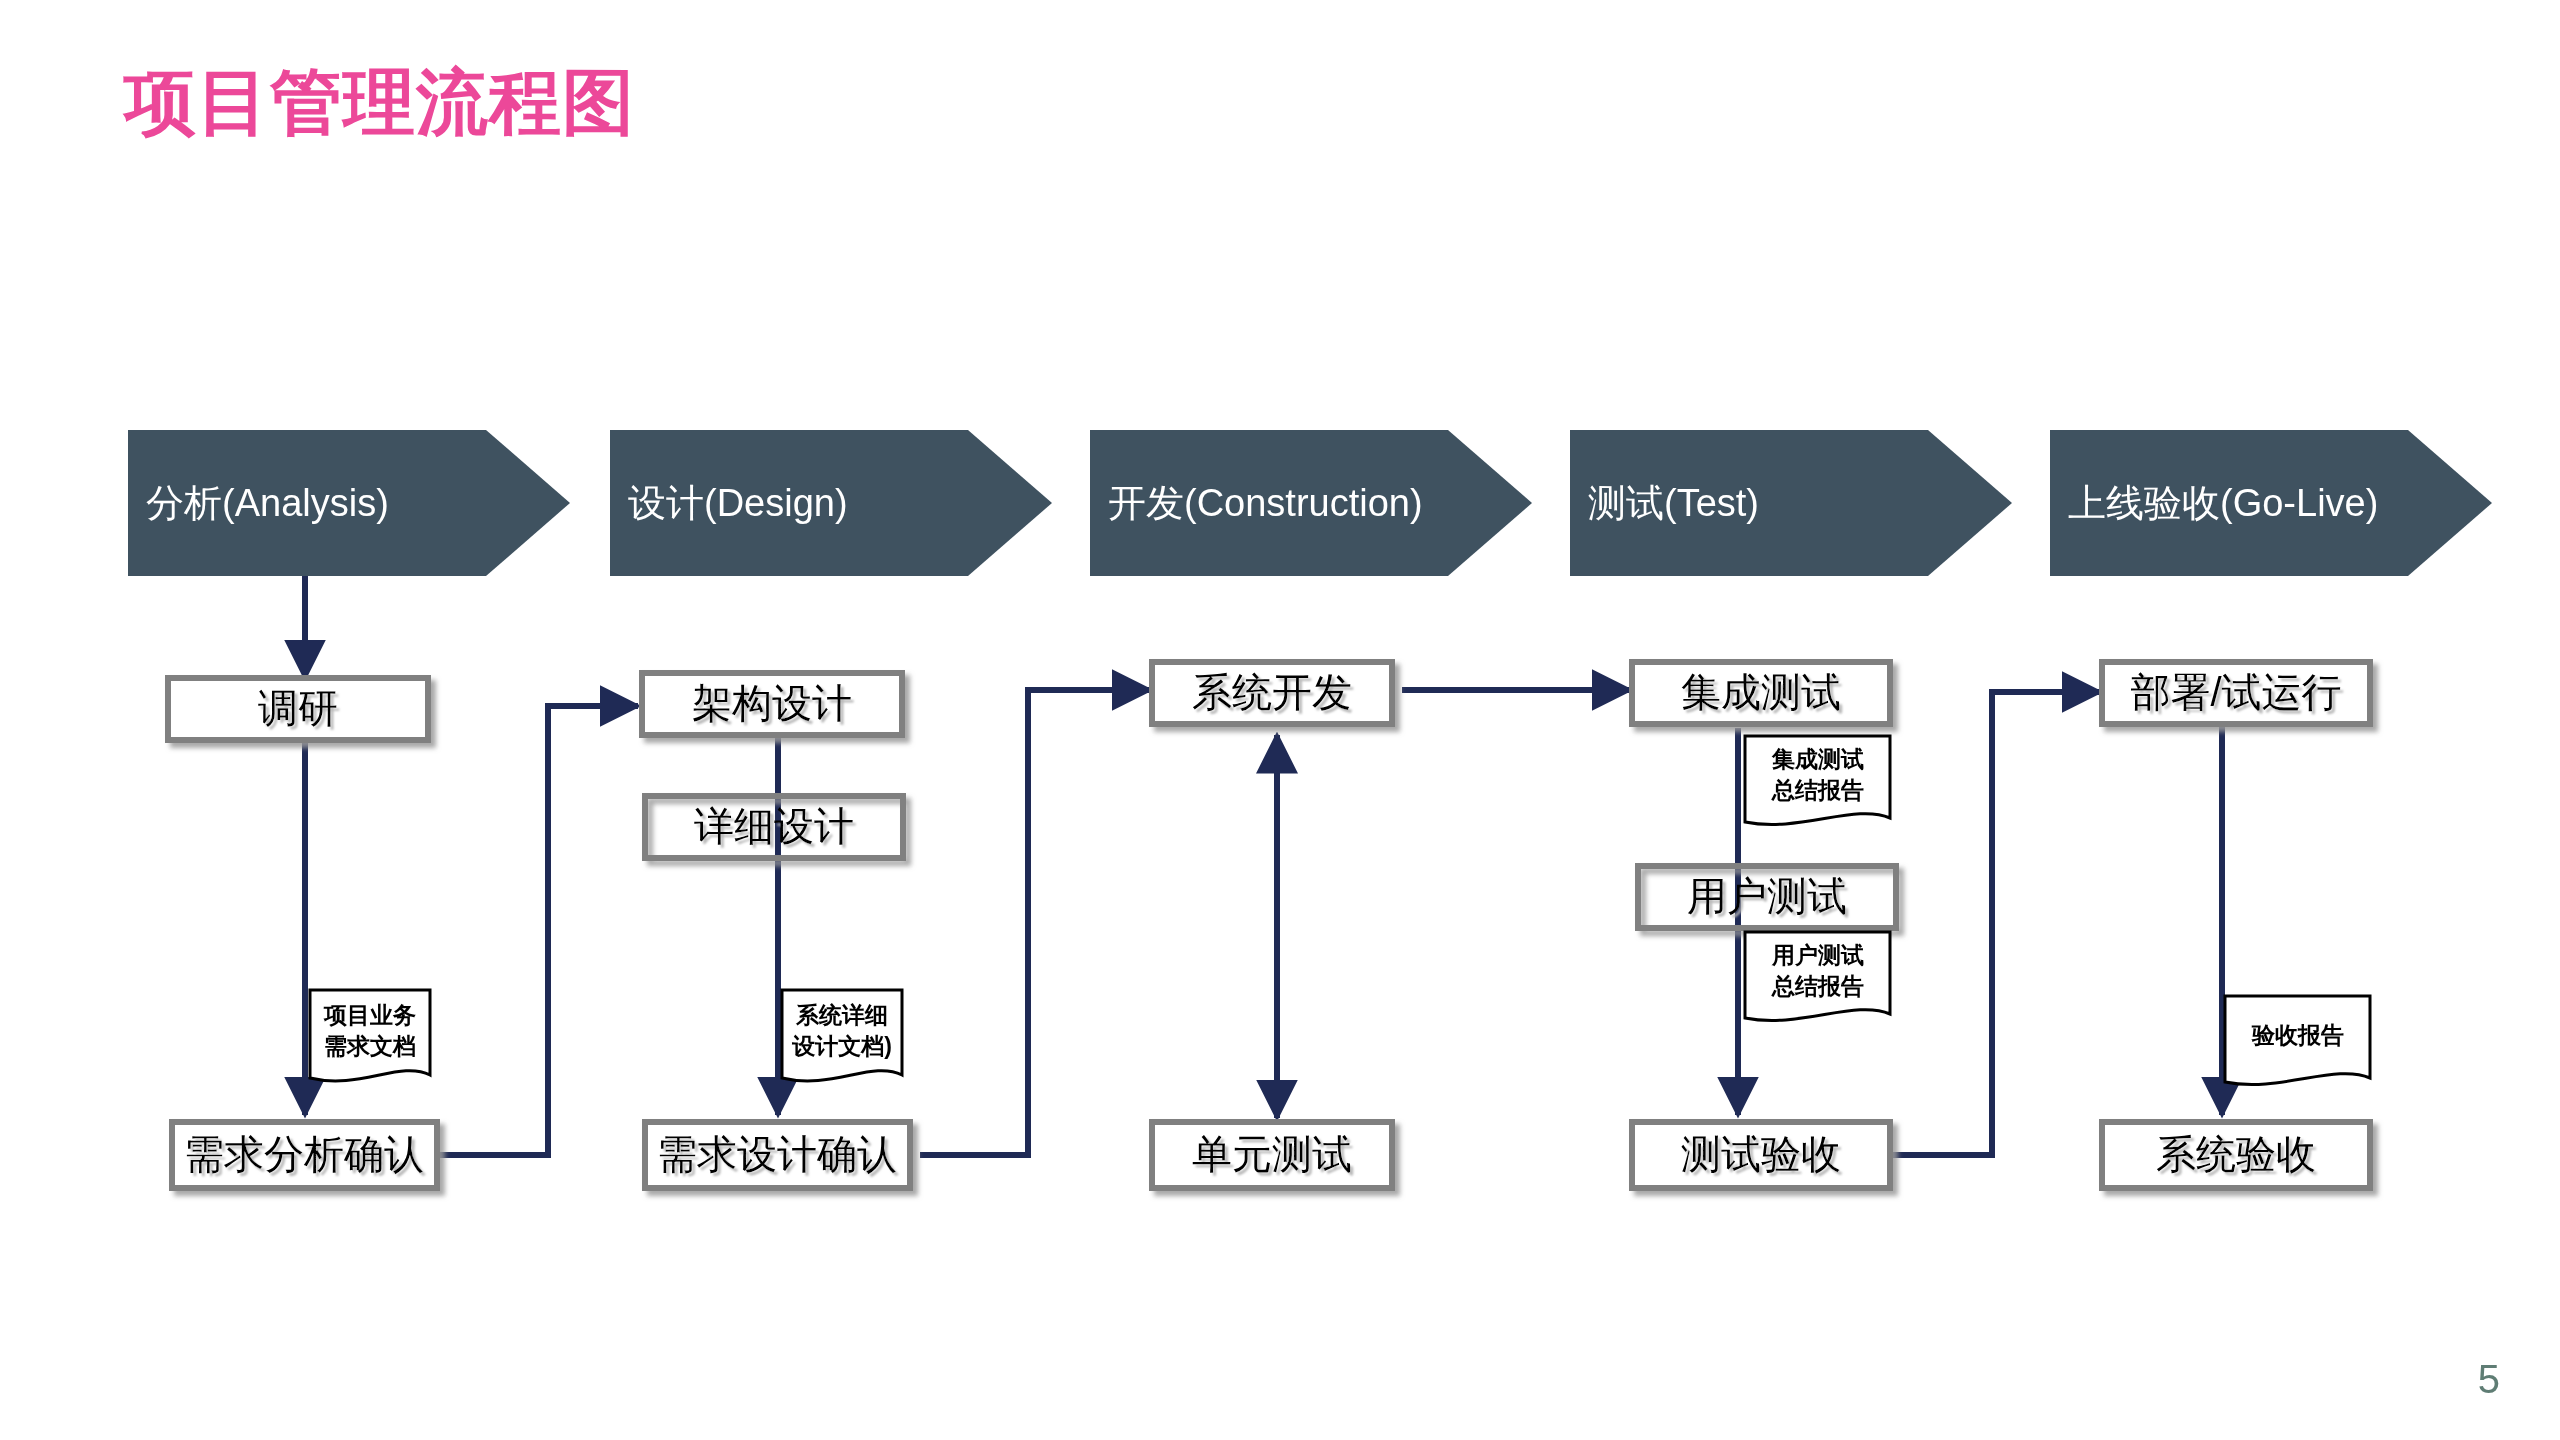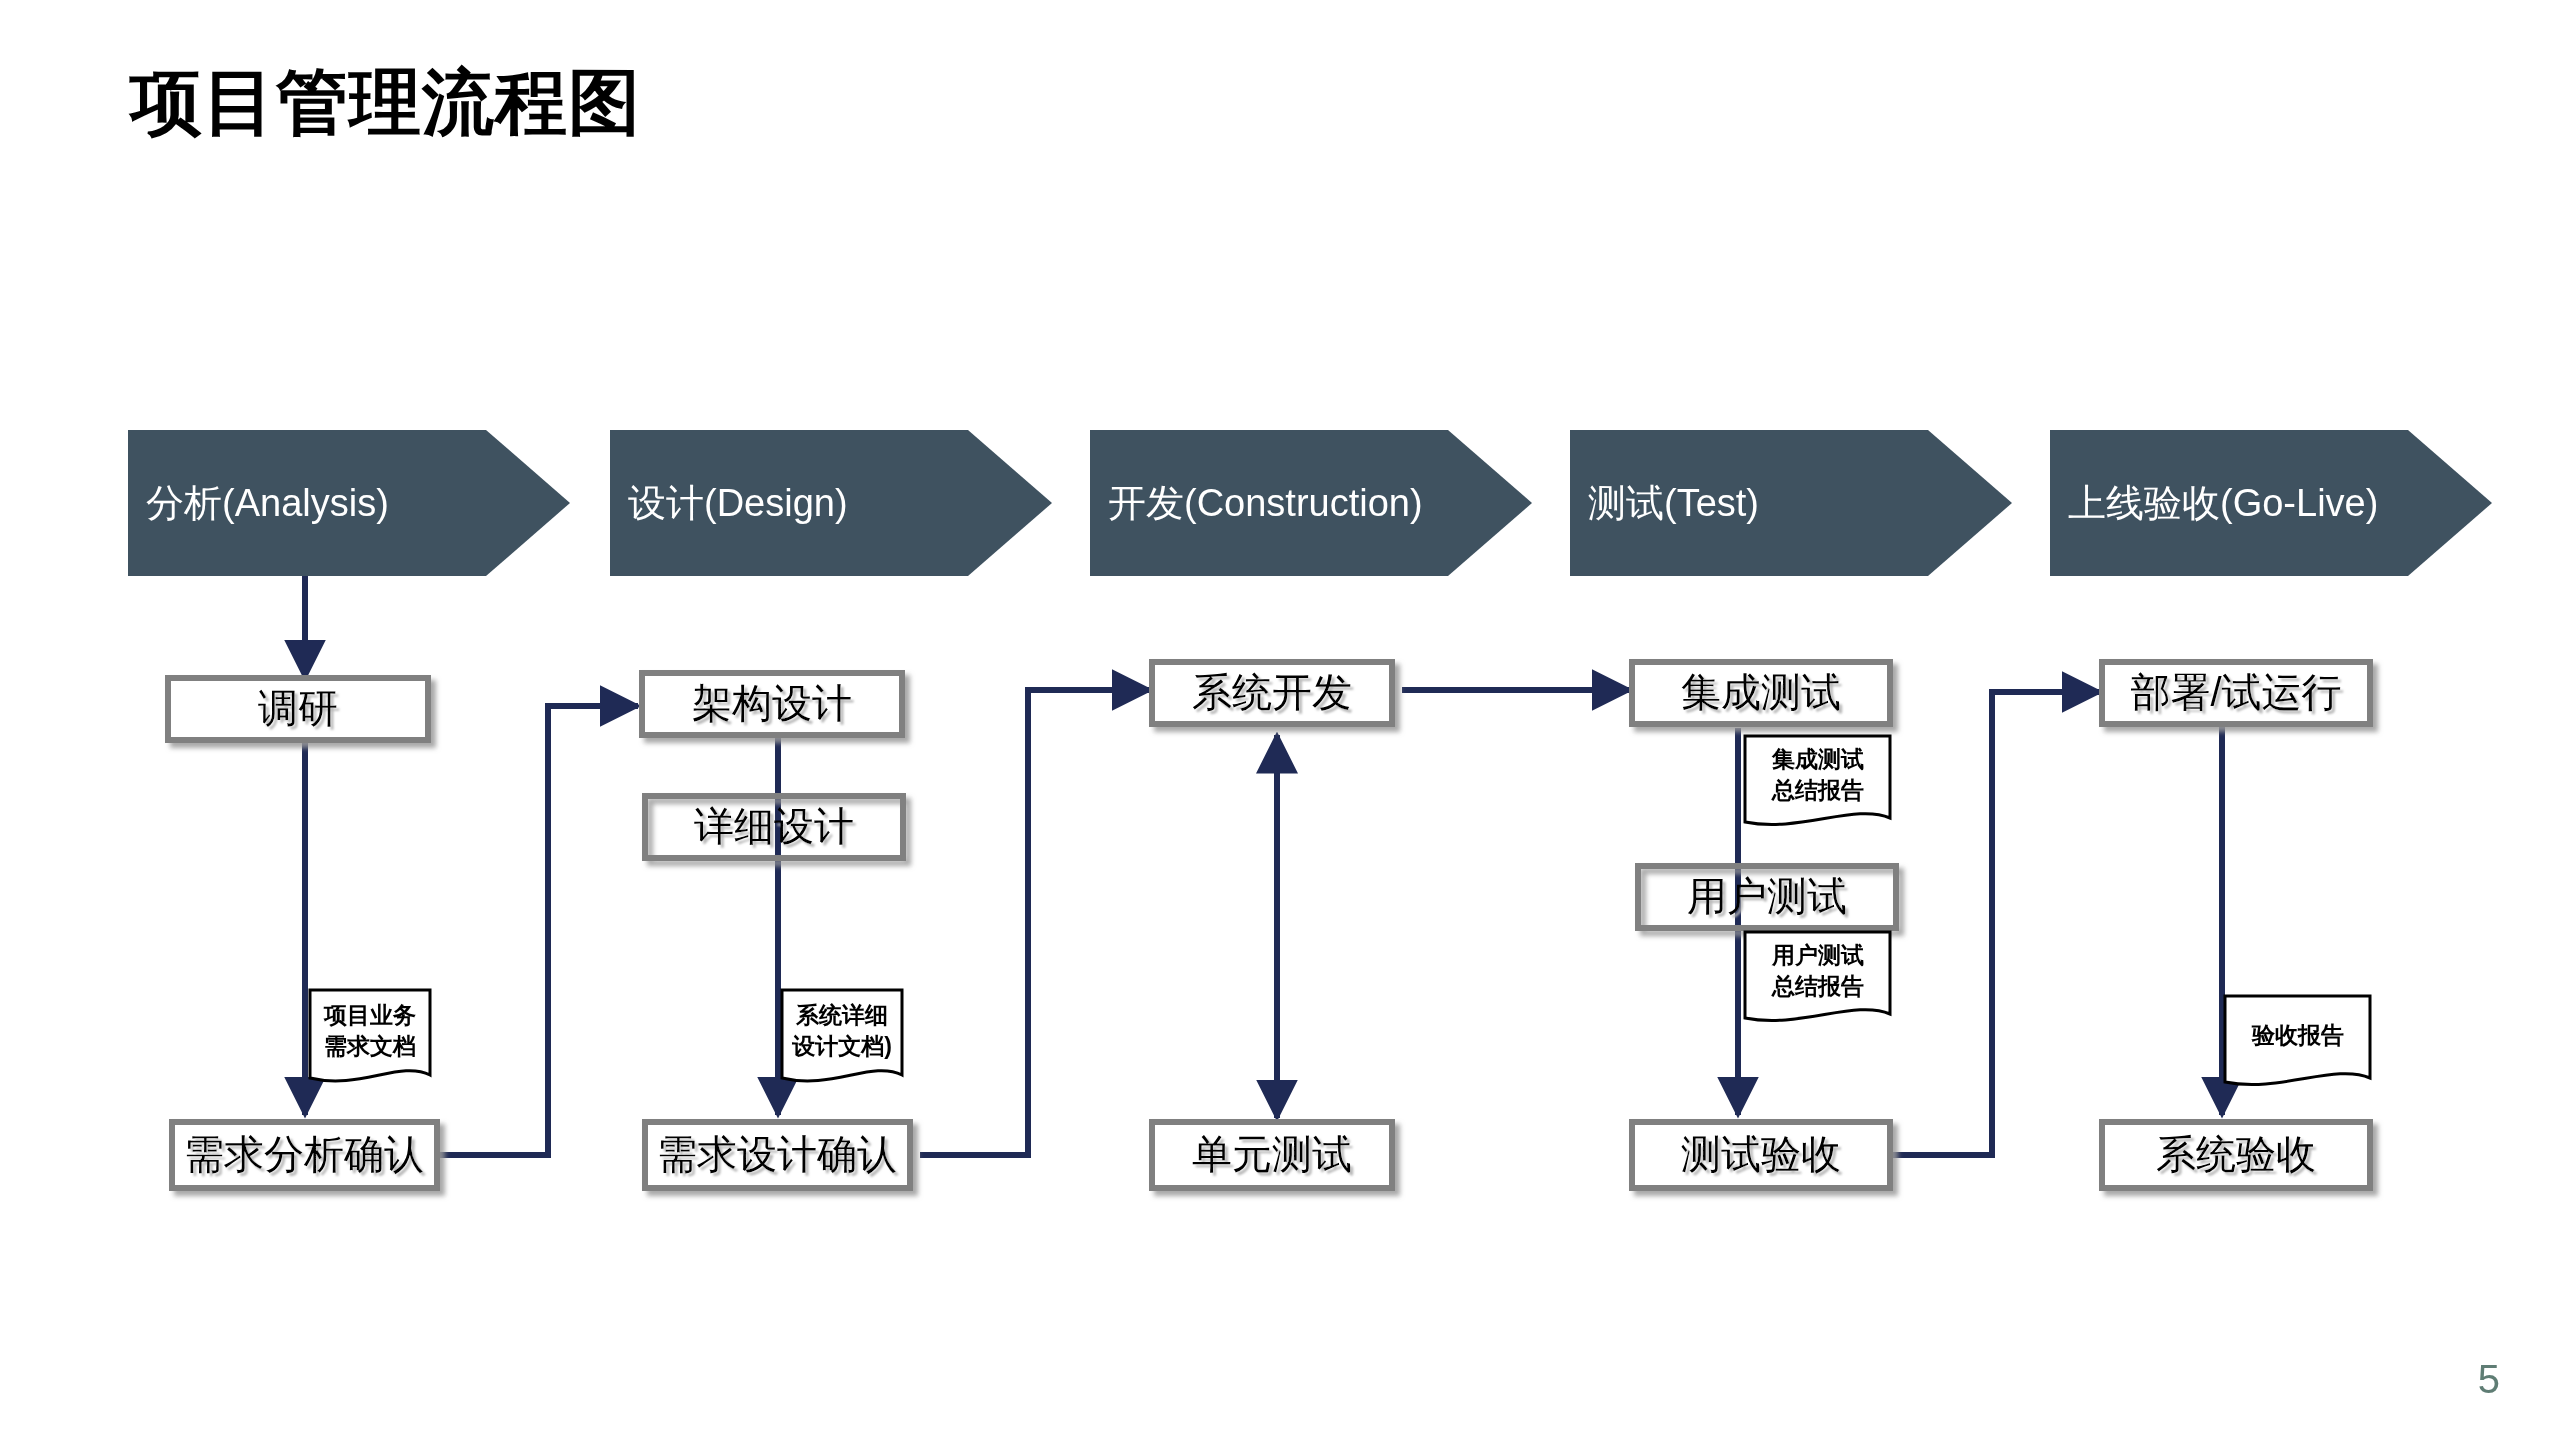--- a/index.html
+++ b/index.html
@@ -14,25 +14,25 @@
     overflow: hidden;
     position: relative;
   }
   #slide {
     position: absolute;
     inset: 0;
     background: #ffffff;
   }
   #slide-title {
     position: absolute;
-    left: 130px;
+    left: 124px;
     top: 55px;
     font-size: 72px;
     font-weight: bold;
-    color: #000000;
+    color: #ec4899;
     letter-spacing: 1px;
     white-space: nowrap;
   }
   #page-number {
     position: absolute;
     right: 60px;
     bottom: 38px;
     font-size: 40px;
     color: #5f7d74;
     font-family: "Liberation Sans", "DejaVu Sans", sans-serif;

